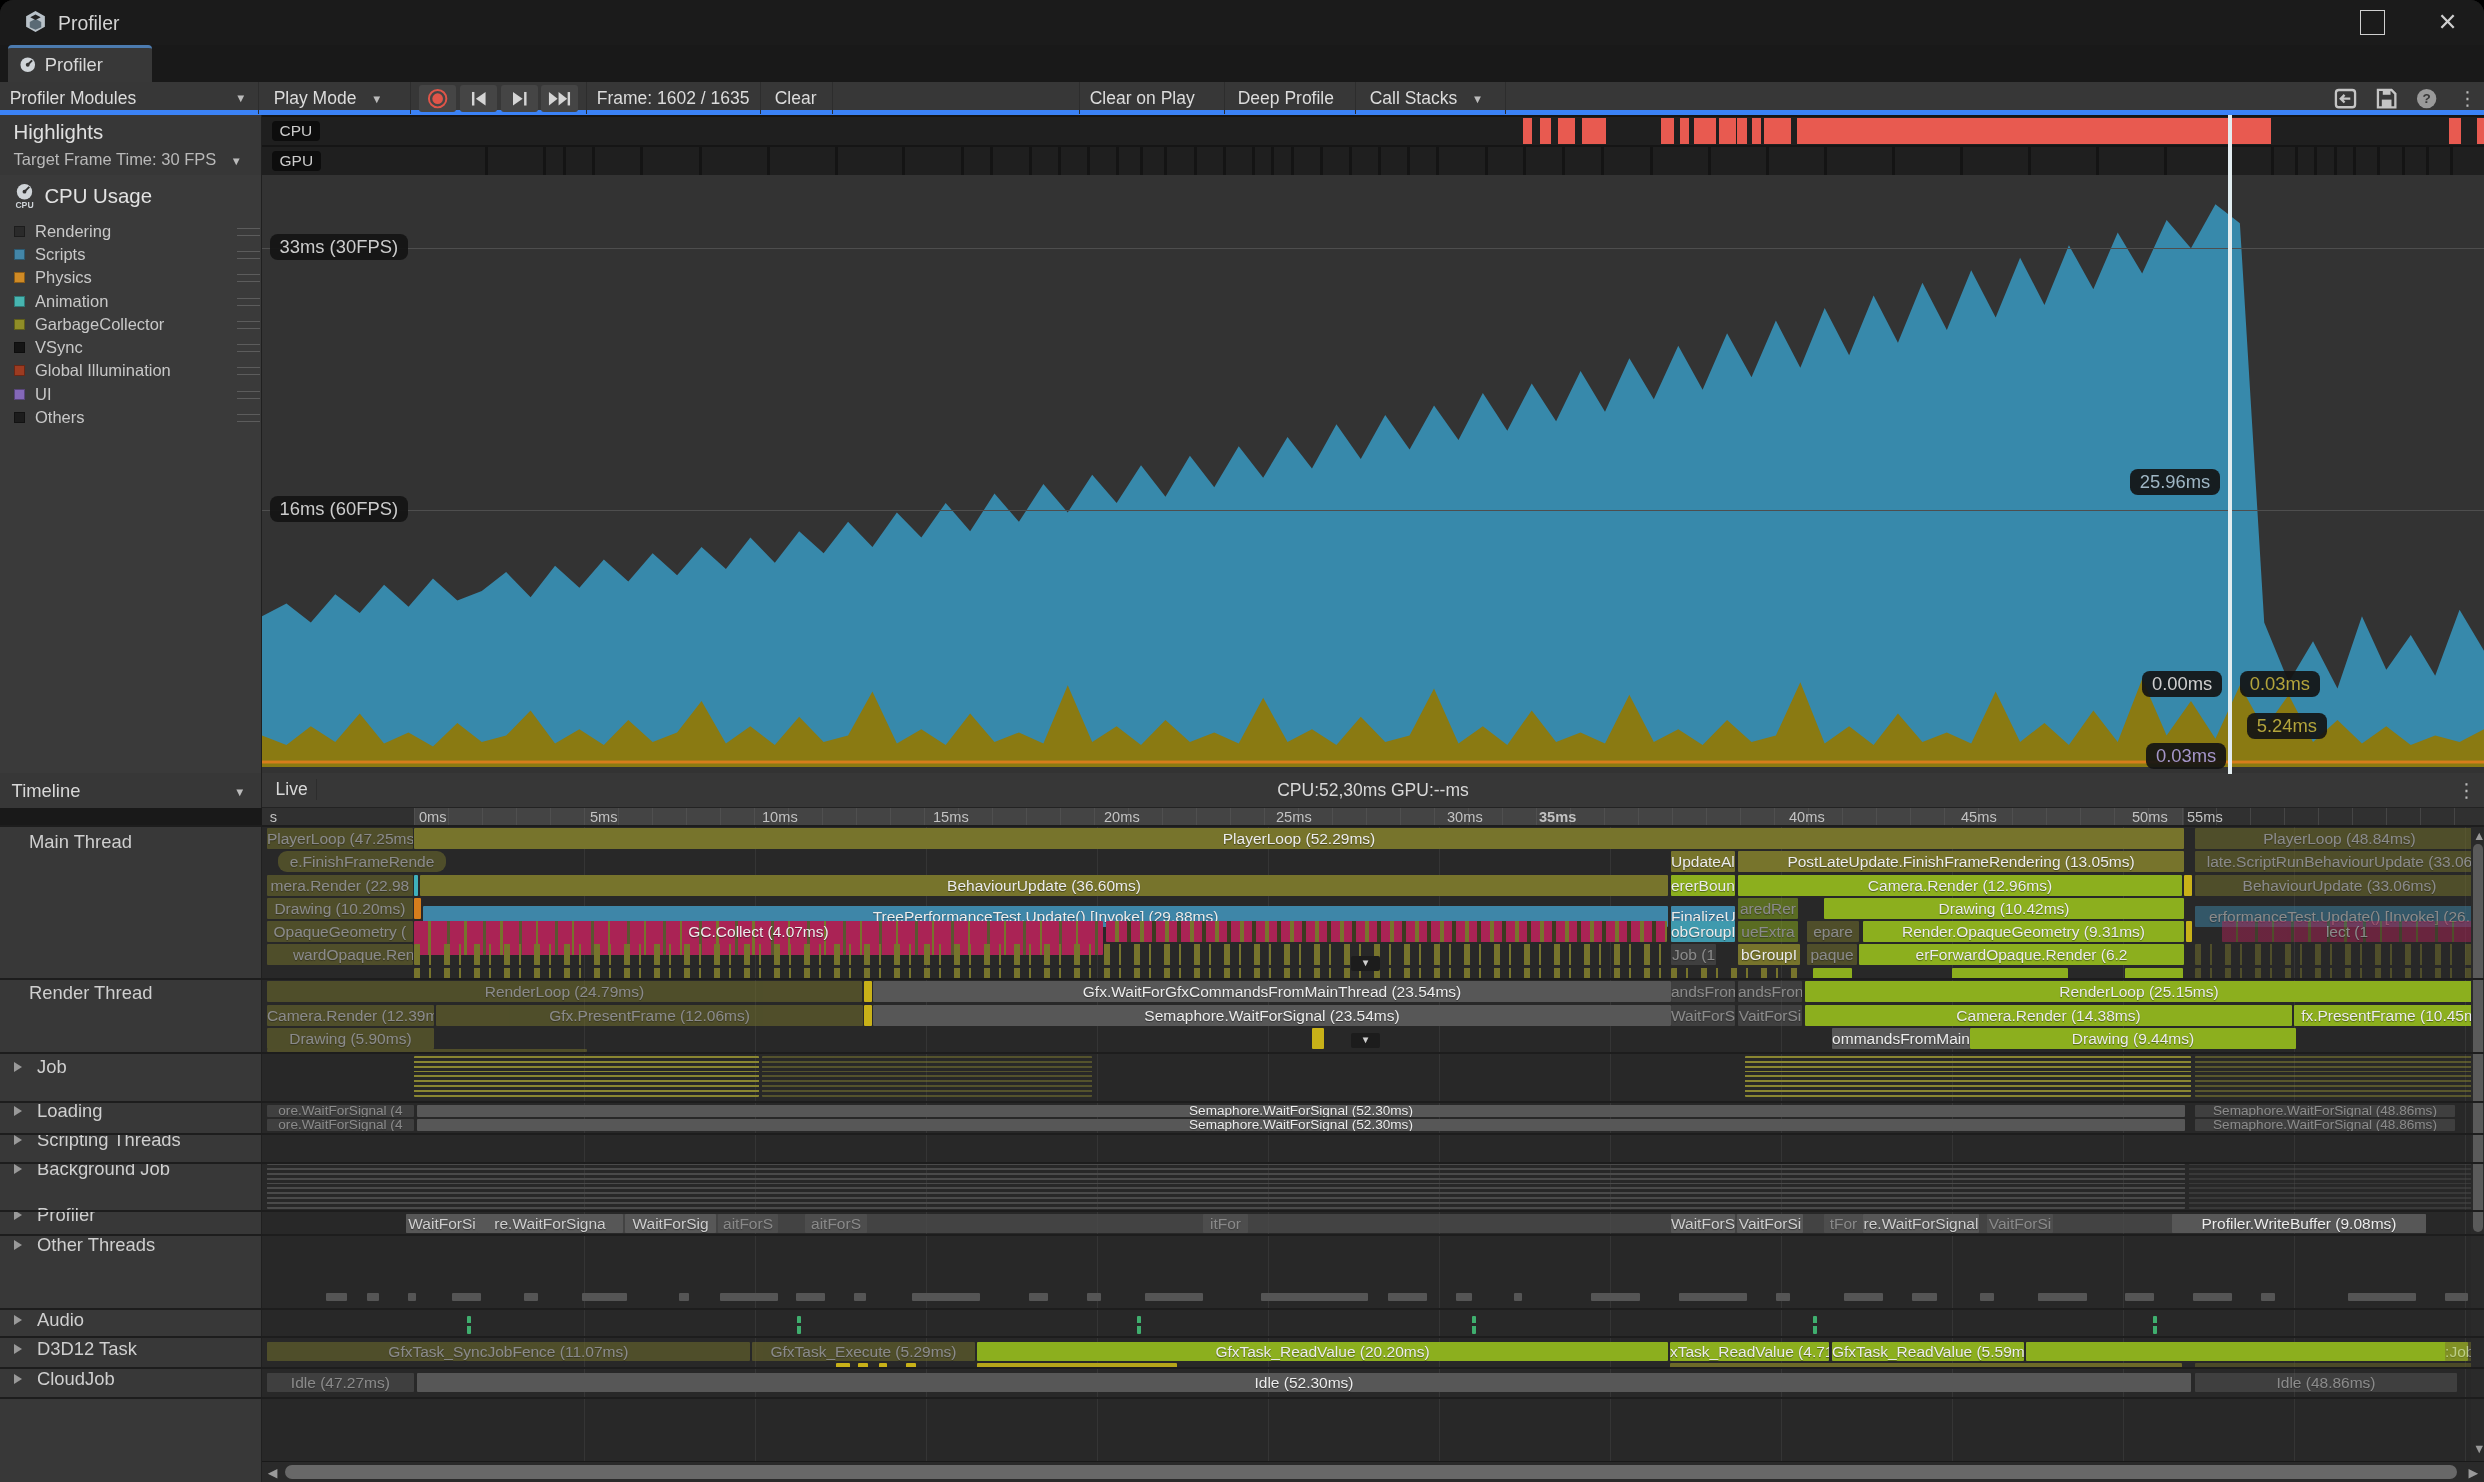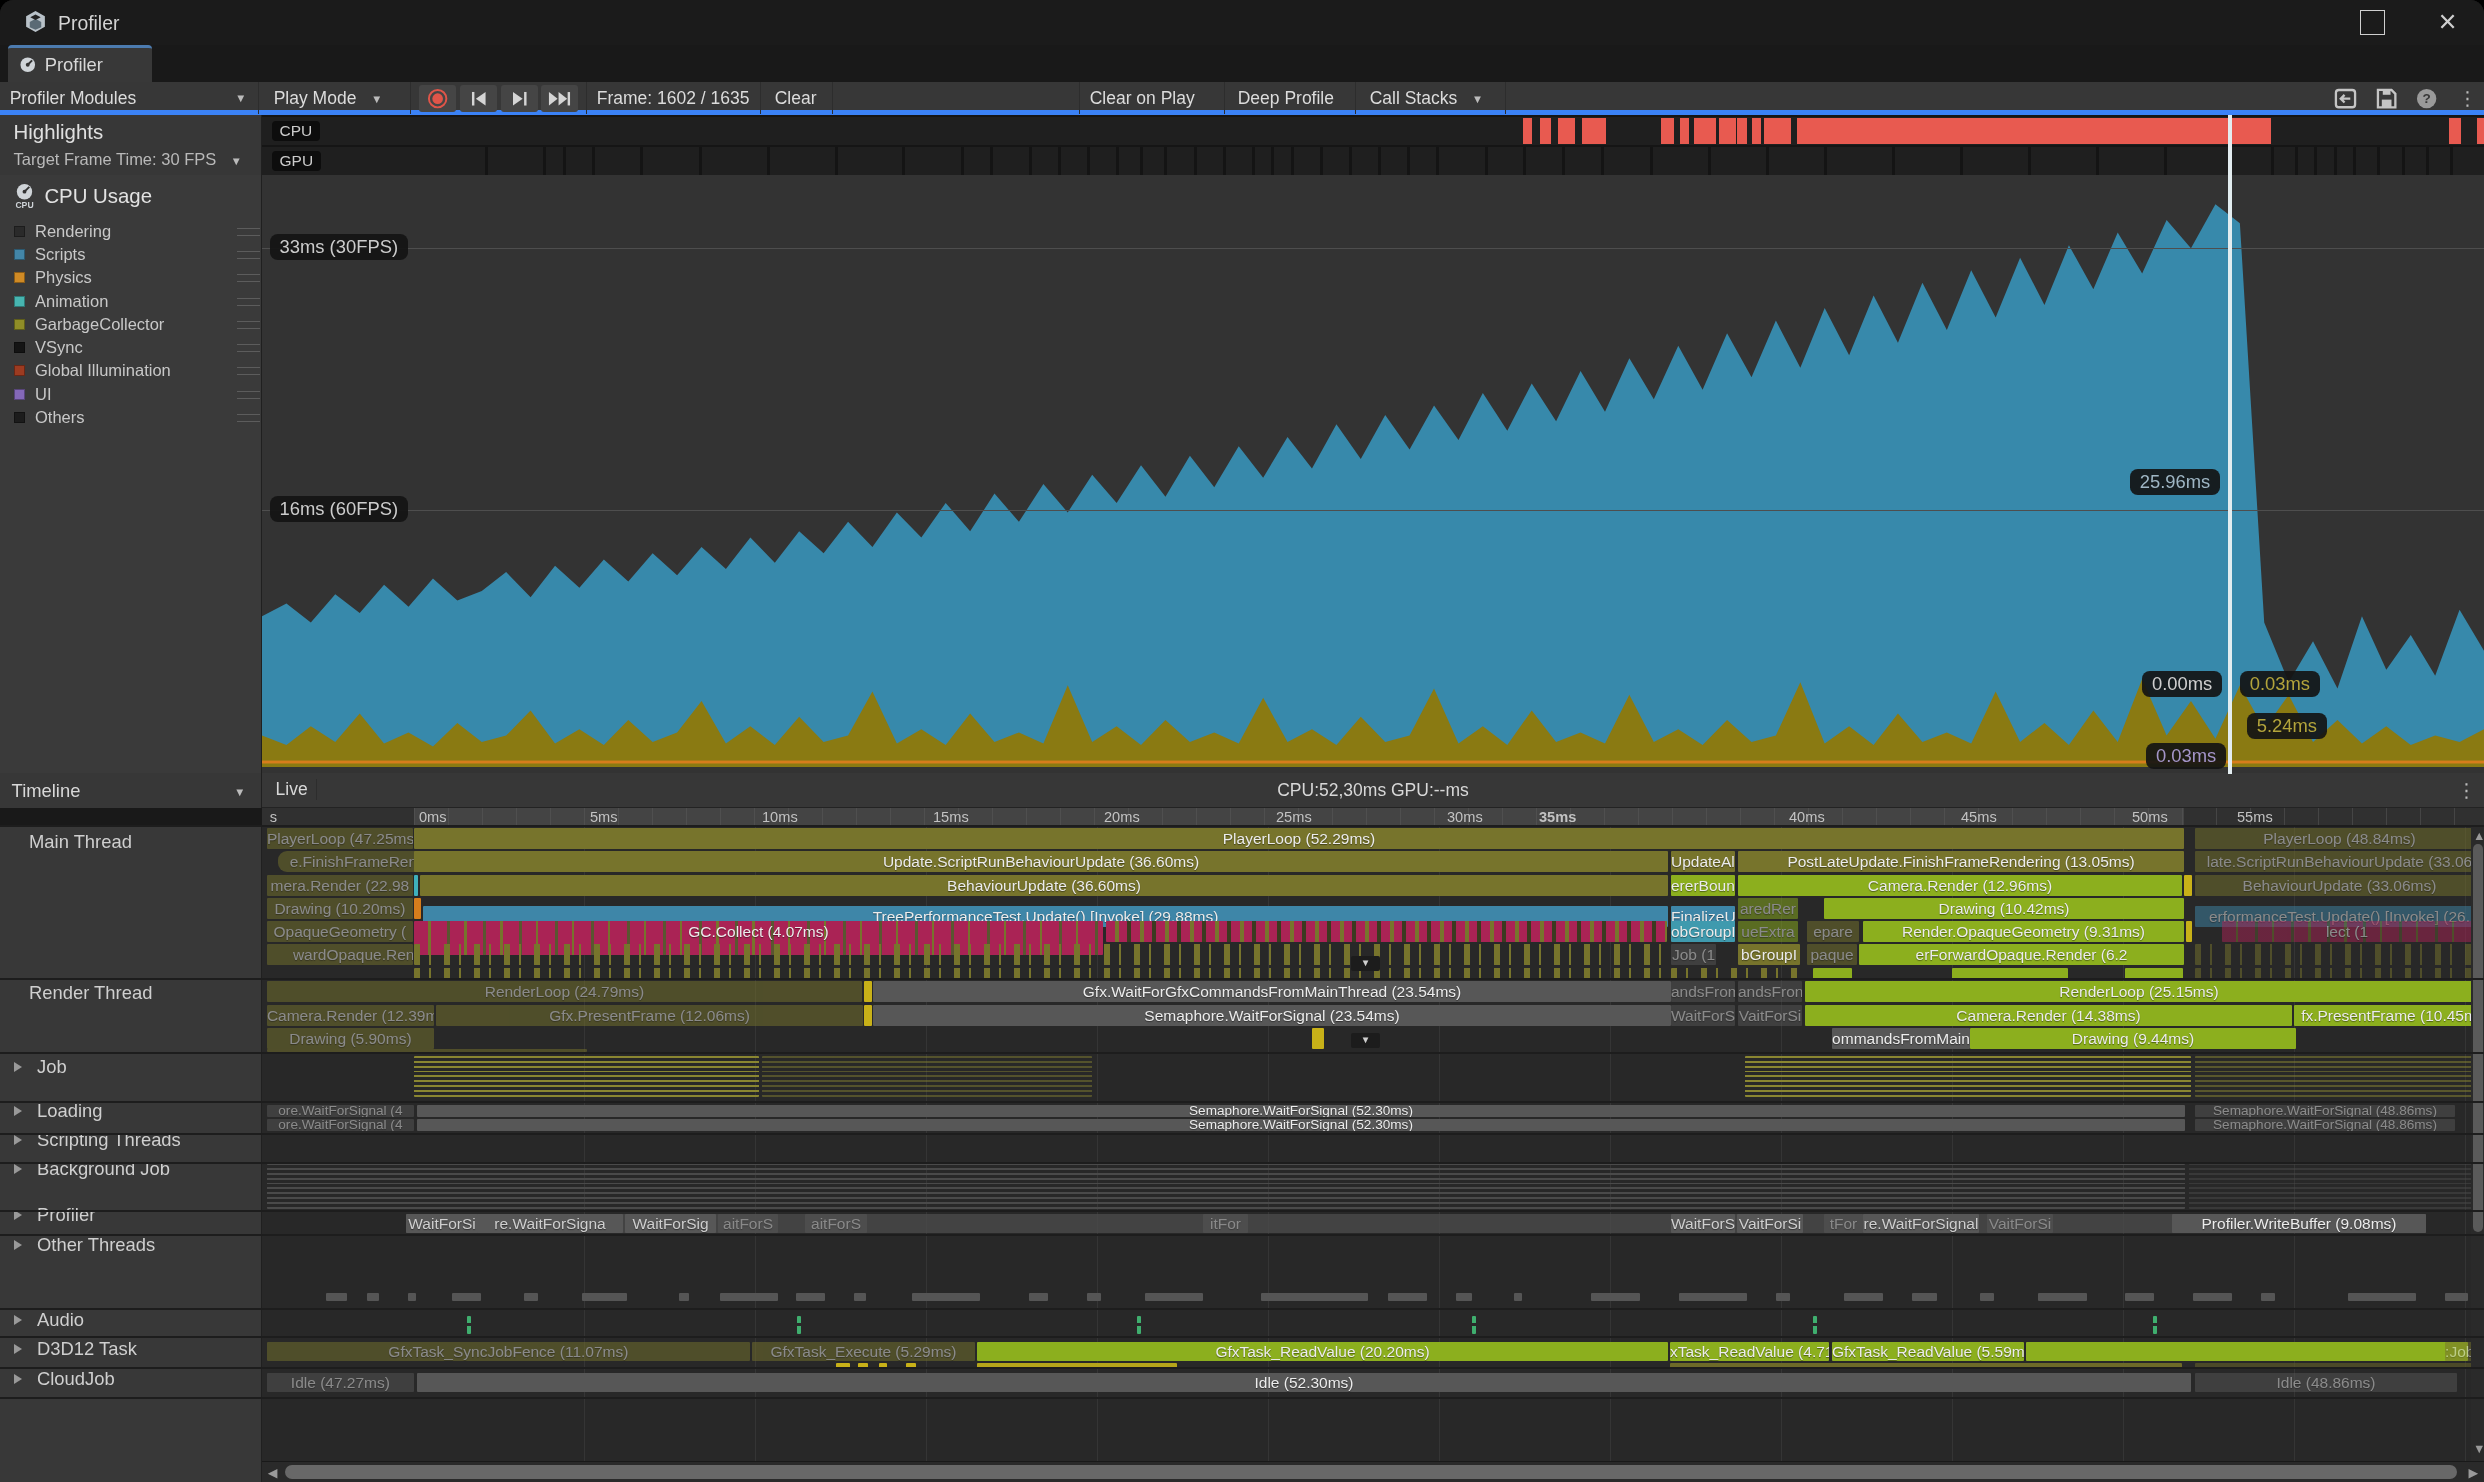--- a/index.html
+++ b/index.html
@@ -386,21 +386,21 @@
         <span class="rlab" style="left: 328px;">5ms</span>
         <span class="rlab" style="left: 500px;">10ms</span>
         <span class="rlab" style="left: 671px;">15ms</span>
         <span class="rlab" style="left: 842px;">20ms</span>
         <span class="rlab" style="left: 1014px;">25ms</span>
         <span class="rlab" style="left: 1185px;">30ms</span>
         <span class="rlab" style="left: 1277px; font-weight: bold;">35ms</span>
         <span class="rlab" style="left: 1527px;">40ms</span>
         <span class="rlab" style="left: 1699px;">45ms</span>
         <span class="rlab" style="left: 1870px;">50ms</span>
-        <span class="rlab" style="left: 1975px;">55ms</span>
+        <span class="rlab" style="left: 1925px;">55ms</span>
       </div>
   </div>
 
   <div id="lanes-left">
       <div class="thread-item" style="top: 3.9px;">
         <div class="th-lab" style="left: 29px;">Main Thread</div>
       </div>
       <div class="thread-item" style="top: 155px;">
         <div class="th-lab" style="left: 29px;">Render Thread</div>
       </div>
@@ -439,21 +439,20 @@
       <div class="thread-item" style="top: 541px;">
         <div class="th-arrow"></div>
         <div class="th-lab" style="left: 37px;">CloudJob</div>
       </div>
     </div>
   <div id="lanes">
       <div class="bar olive dim" style="left: 4.9px; top: 1px; width: 146px; height: 21.3px; line-height: 21.3px;">PlayerLoop (47.25ms</div>
       <div class="bar olive" style="left: 152px; top: 1px; width: 1770px; height: 21.3px; line-height: 21.3px;">PlayerLoop (52.29ms)</div>
       <div class="bar olive dim" style="left: 1933px; top: 1px; width: 289px; height: 21.3px; line-height: 21.3px;">PlayerLoop (48.84ms)</div>
       <div class="bar olive dim" style="left: 16px; top: 24px; width: 168px; height: 21.3px; line-height: 21.3px; border-radius: 9px;">e.FinishFrameRende</div>
-      <div class="bar olive" style="left: 152px; top: 24px; width: 1254px; height: 21.3px; line-height: 21.3px;">Update.ScriptRunBehaviourUpdate (36.60ms)</div>
       <div class="bar olive" style="left: 1409px; top: 24px; width: 64px; height: 21.3px; line-height: 21.3px;">UpdateAllR</div>
       <div class="bar olive" style="left: 1476px; top: 24px; width: 446px; height: 21.3px; line-height: 21.3px;">PostLateUpdate.FinishFrameRendering (13.05ms)</div>
       <div class="bar olive dim" style="left: 1933px; top: 24px; width: 289px; height: 21.3px; line-height: 21.3px;">late.ScriptRunBehaviourUpdate (33.06</div>
       <div class="bar olive dim" style="left: 4.9px; top: 48px; width: 146px; height: 21.3px; line-height: 21.3px;">mera.Render (22.98</div>
       <div class="bar teal-sliver" style="left: 152px; top: 48px; width: 3.9px; height: 21.3px; line-height: 21.3px;"></div>
       <div class="bar olive" style="left: 158px; top: 48px; width: 1248px; height: 21.3px; line-height: 21.3px;">BehaviourUpdate (36.60ms)</div>
       <div class="bar green" style="left: 1409px; top: 48px; width: 64px; height: 21.3px; line-height: 21.3px;">ererBound</div>
       <div class="bar green" style="left: 1476px; top: 48px; width: 444px; height: 21.3px; line-height: 21.3px;">Camera.Render (12.96ms)</div>
       <div class="bar yellow-sliver" style="left: 1922px; top: 48px; width: 7.8px; height: 21.3px; line-height: 21.3px;"></div>
       <div class="bar olive dim" style="left: 1933px; top: 48px; width: 289px; height: 21.3px; line-height: 21.3px;">BehaviourUpdate (33.06ms)</div>

